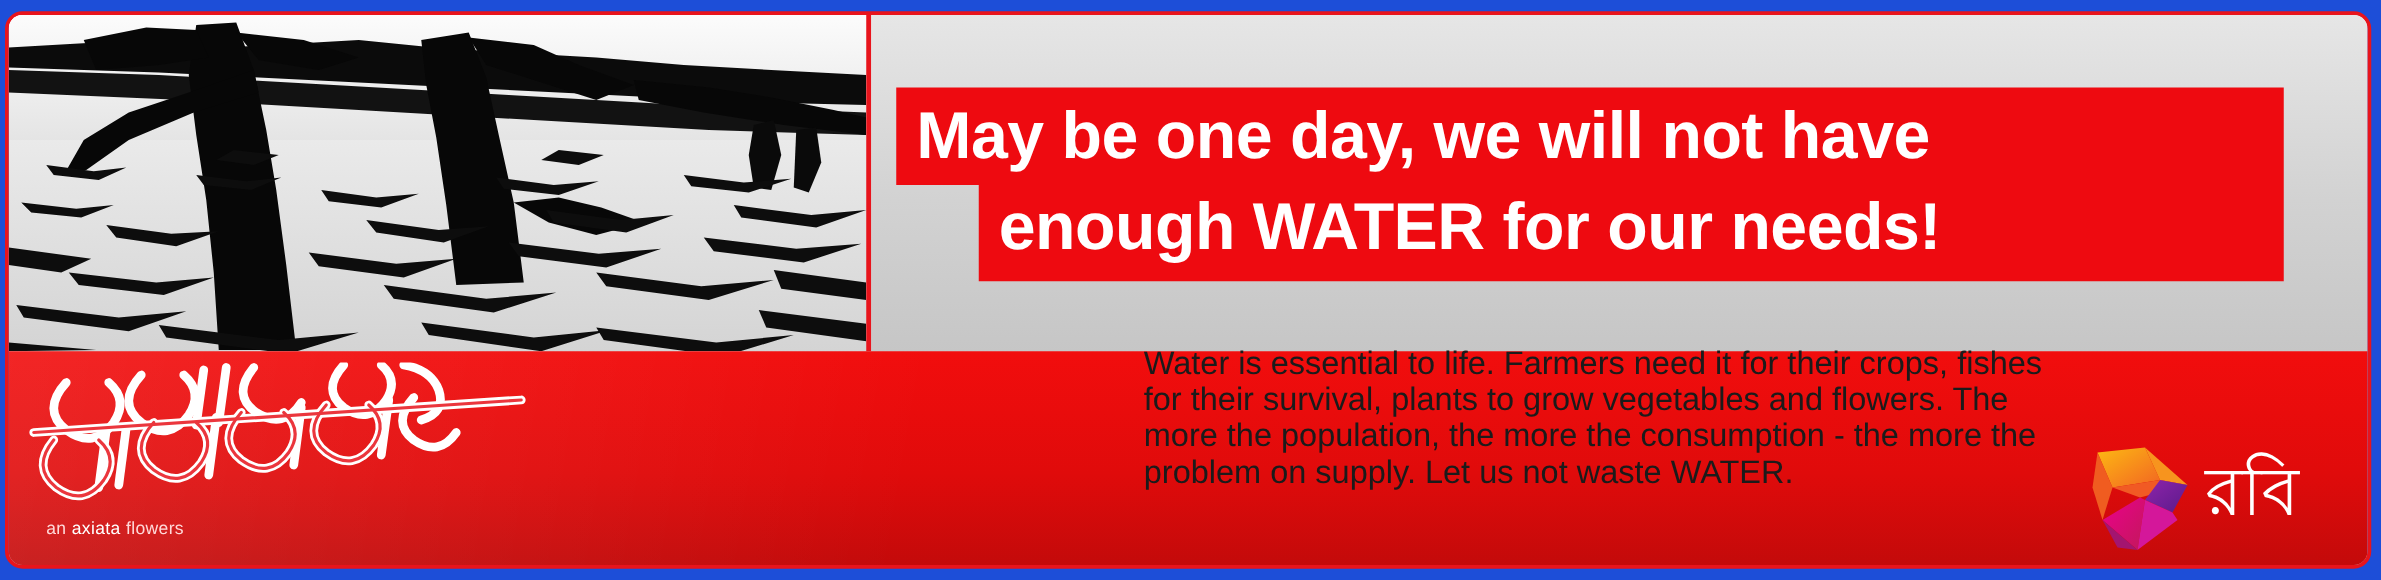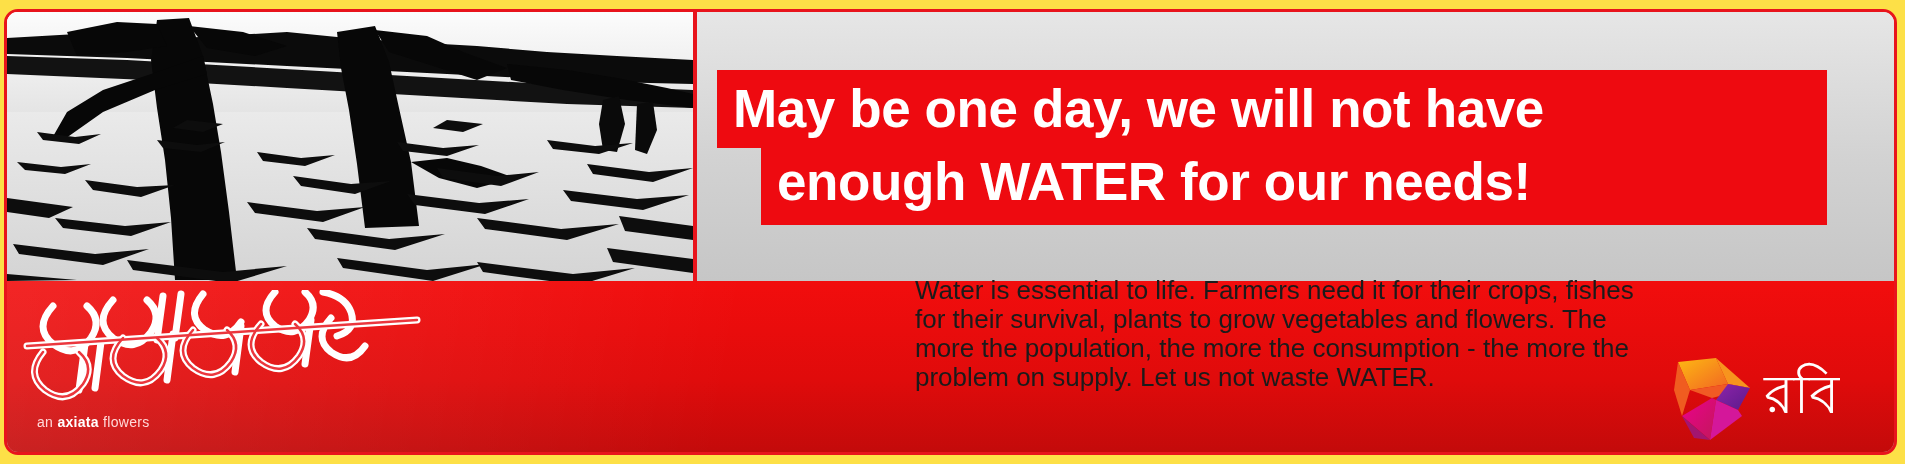--- a/index.html
+++ b/index.html
@@ -1,18 +1,18 @@
 <!DOCTYPE html>
 <html><head>
 <meta charset="utf-8">
 <style>
   html,body{margin:0;padding:0;background:#000;}
   body{width:1905px;height:464px;overflow:hidden;font-family:"Liberation Sans",sans-serif;}
 
-  .banner{position:absolute;left:0;top:0;width:1905px;height:464px;background:#fde047;}
+  .banner{position:absolute;left:0;top:0;width:1905px;height:464px;background:#1d4ed8;}
 
   
   .frame{position:absolute;left:4px;top:9px;width:1893px;height:446px;
          border:3px solid #e8141c;border-radius:14px;box-sizing:border-box;
          background:linear-gradient(180deg,#f2f2f2 0%,#d8d8d8 45%,#c9c9c9 100%);
          overflow:hidden;}
 
   
   .upper{position:absolute;left:0;top:0;width:100%;height:269px;}
 
@@ -25,39 +25,39 @@
 
   .gray-panel{position:absolute;left:690px;top:0;right:0;height:269px;
               background:linear-gradient(180deg,#e6e6e6 0%,#d2d2d2 55%,#c6c6c6 100%);}
 
   
   .headline{position:absolute;left:710px;top:58px;width:1110px;z-index:5;}
   .hl-line{background:#ee0a10;color:#fff;font-weight:bold;
            font-size:53px;line-height:60px;letter-spacing:-0.4px;
            white-space:nowrap;display:block;}
   .hl1{padding:9px 14px 9px 16px;}
-  .hl2{padding:4px 16px 13px 16px;margin-left:44px;text-align:left;}
+  .hl2{padding:4px 16px 13px 16px;margin-left:66px;text-align:left;}
 
   
   .body-copy{position:absolute;left:908px;top:238px;width:730px;z-index:6;
              color:#1b1b1b;font-size:26px;line-height:29px;}
 
   
   .footer{position:absolute;left:0;top:269px;width:100%;height:177px;
           background:linear-gradient(180deg,#f20d0d 0%,#e00b0b 55%,#c10a0a 100%);}
   .footer-sheen{position:absolute;left:0;top:0;width:62%;height:100%;
           background:linear-gradient(100deg,rgba(255,255,255,.10),rgba(255,255,255,0) 62%);}
 
   
   .deco{position:absolute;left:6px;top:278px;width:420px;height:120px;z-index:7;}
   .deco svg{display:block;}
 
   .axiata{position:absolute;left:30px;top:402px;color:#ffd9d9;font-size:14px;
           letter-spacing:.3px;z-index:8;}
-  .axiata b{color:#ffffff;font-weight:bold;text-align:center;}
+  .axiata b{color:#ffffff;font-weight:normal;text-align:center;}
 
   .tagline{position:absolute;right:232px;top:369px;color:#ffffff;
            font-size:19px;line-height:24px;white-space:nowrap;z-index:8;
            font-family:"Liberation Sans","DejaVu Sans",sans-serif;}
 
   
   .robi{position:absolute;right:22px;top:343px;width:200px;height:88px;
         display:flex;align-items:center;gap:10px;z-index:8;}
   .robi svg{display:block;}
   .robi-word{color:#fff;font-size:54px;line-height:54px;font-weight:normal;

